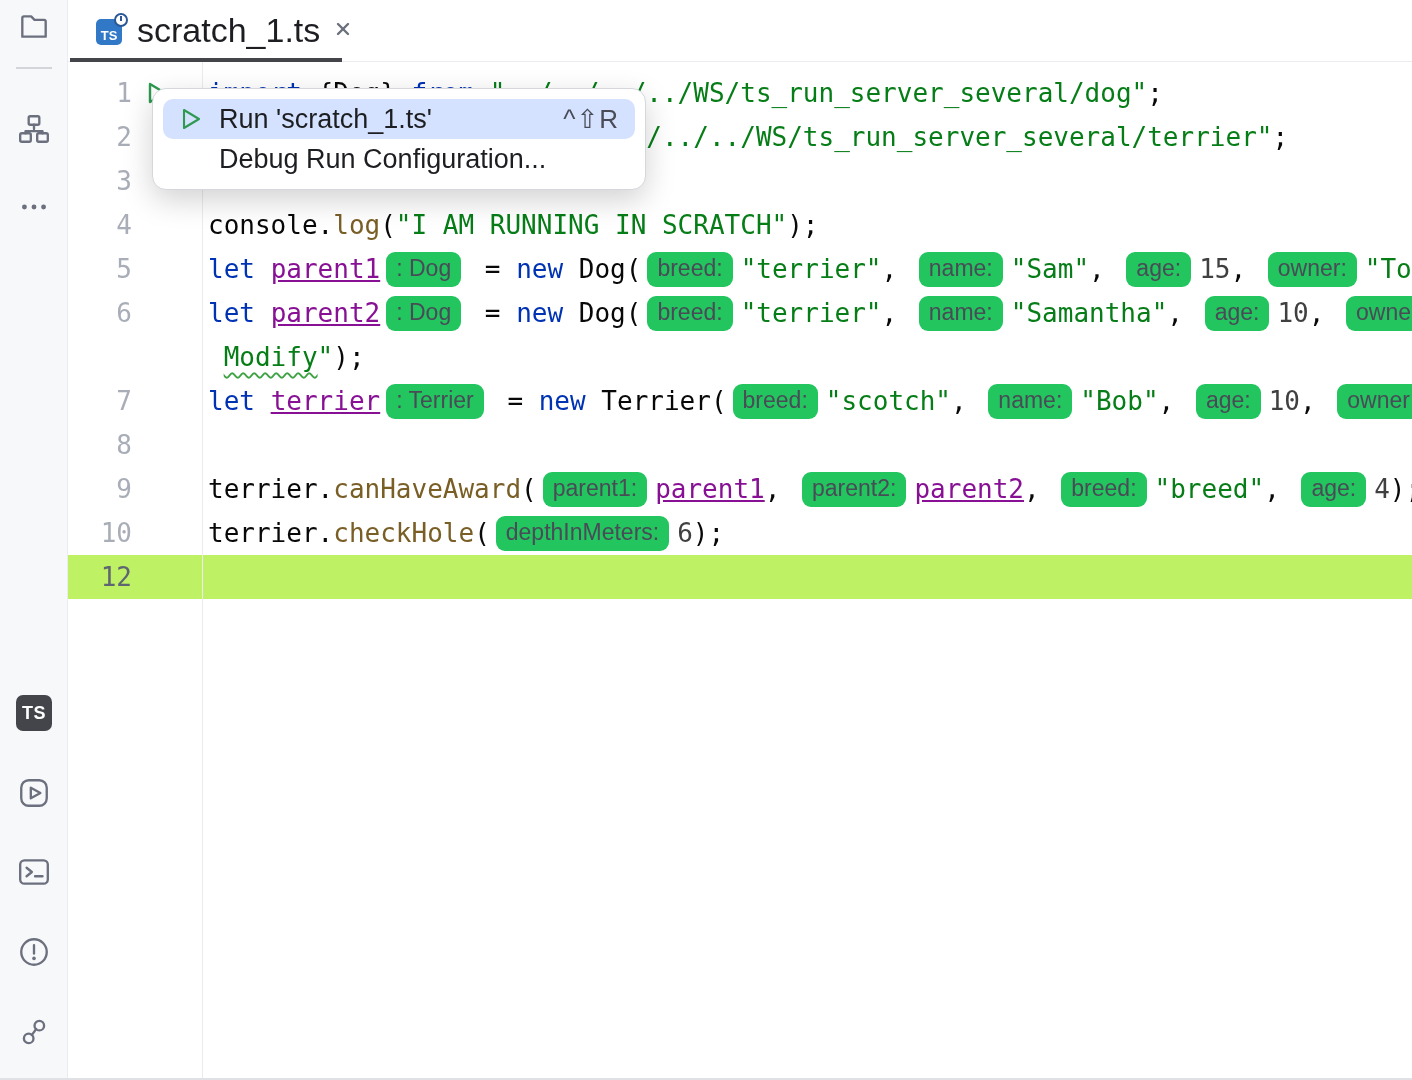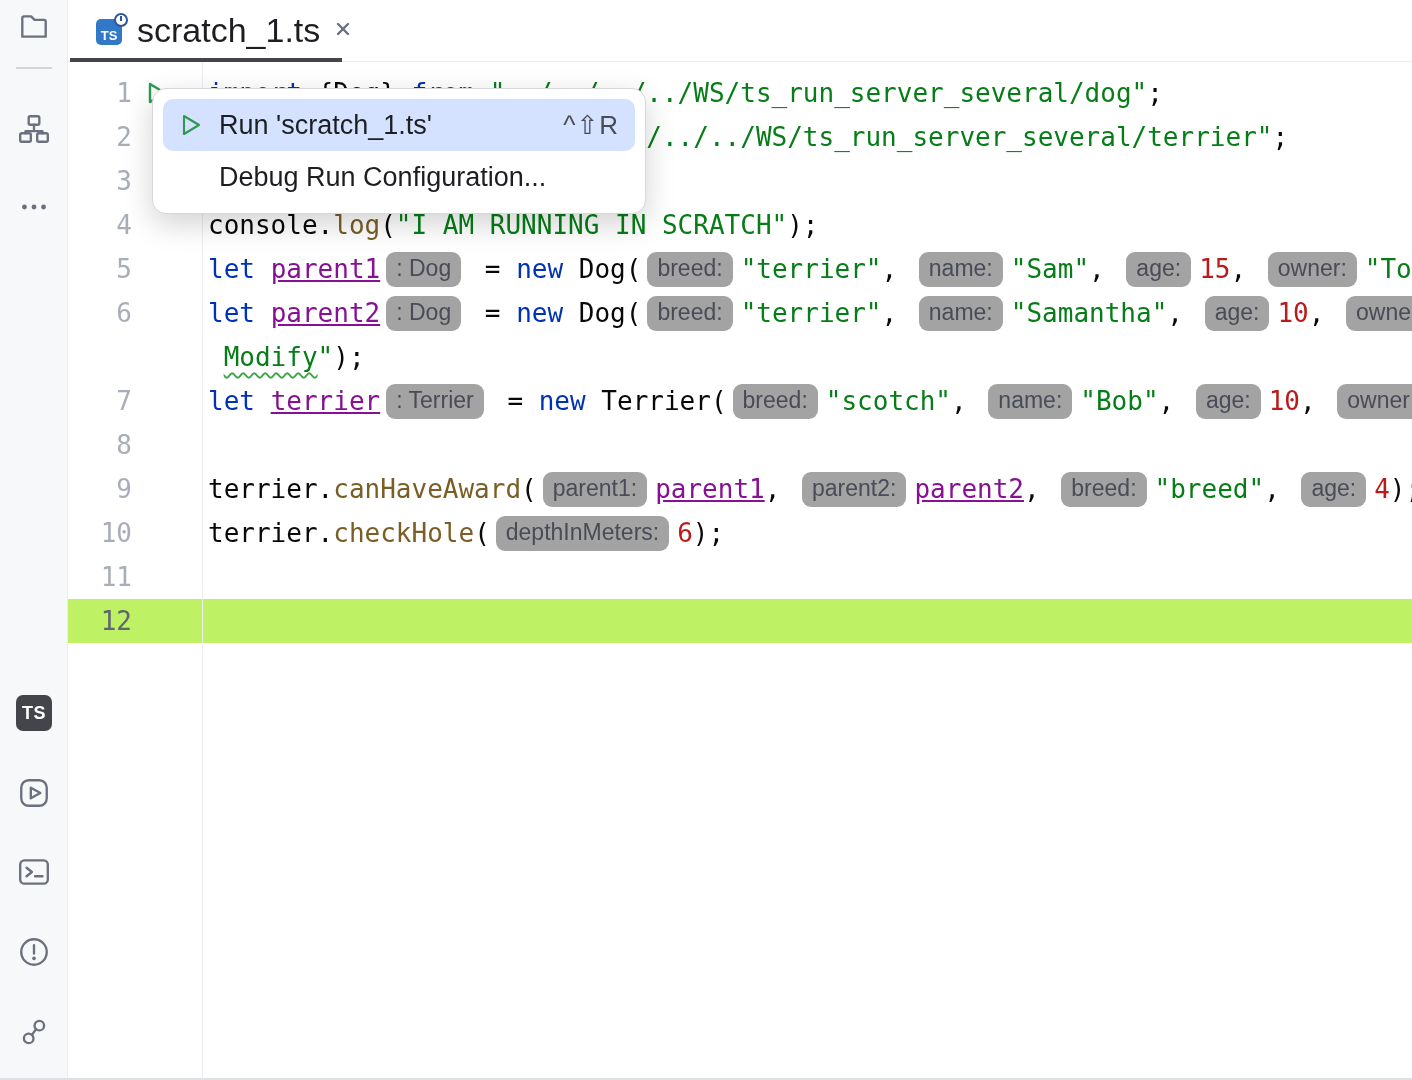--- a/index.html
+++ b/index.html
@@ -41,36 +41,36 @@
   .gutter-sep { position:absolute; left:134px; top:0; bottom:0; width:1px; background:#ebecf0; z-index:2; }
   .row { position:relative; height:44px; display:flex; align-items:center; white-space:pre; }
   .row.current { background:#bef264; }
   .ln { width:64px; flex:none; text-align:right; font-family:"DejaVu Sans Mono",monospace;
         font-size:26px; color:#a9adb7; }
   .row.current .ln { color:#5f6672; }
   .code { margin-left:76px; flex:none; font-family:"DejaVu Sans Mono",monospace;
           font-size:26px; color:#080808; }
   .tok-kw  { color:#0033b3; }
   .tok-str { color:#067d17; }
-  .tok-num { color:#b91c1c; }
+  .tok-num { color:#404040; }
   .tok-var { color:#871094;text-decoration:underline; }
   .tok-fn  { color:#795e26; }
   .tok-pl  { color:#080808; }
   .squig { text-decoration:underline wavy #3fa345 2px; text-underline-offset:6px; }
   .hint { display:inline-block; font-family:"Liberation Sans","DejaVu Sans",sans-serif;
-          font-size:23px; color:#494b57; background:#a3a3a3; border-radius:9px;
+          font-size:23px; color:#494b57; background:#22c55e; border-radius:9px;
           padding:3px 10px 5px; margin:0 8px 0 6px; vertical-align:2px; }
   .run-gutter { position:absolute; left:75px; top:18px; width:26px; height:26px; z-index:3; cursor:pointer; }
   .run-gutter svg { stroke:#2e9950; fill:none; stroke-width:2.4; stroke-linejoin:round; stroke-linecap:round; }
 
   
   .popup { position:absolute; left:152px; top:88px; width:494px; background:#fff;
            border:1px solid #d5d7dd; border-radius:14px; padding:10px 0;
            box-shadow:0 10px 30px rgba(0,0,0,0.18); z-index:30; }
-  .popup-item { display:flex; align-items:center; height:52px; margin:0 10px;
+  .popup-item { display:flex; align-items:center; height:40px; margin:0 10px;
                 padding:0 16px 0 12px; border-radius:10px; cursor:pointer; }
   .popup-item.selected { background:#d4e2ff; }
   .pi-icon { width:30px; height:30px; margin-right:14px; flex:none; }
   .pi-icon svg { stroke:#2e9950; fill:none; stroke-width:2.1; stroke-linecap:round; stroke-linejoin:round; }
   .pi-label { flex:1; font-size:27px; color:#1d1e22; }
   .pi-shortcut { font-size:26px; color:#494b57; margin-left:20px; letter-spacing:1px; }
 
   .bottom-line { position:absolute; left:0; right:0; bottom:0; height:2px; background:#dfe1e5; z-index:6; }
 </style>
 </head>
@@ -175,21 +175,20 @@
         <div class="row"><span class="ln">2</span><span class="code"><span class="tok-kw">import</span><span class="tok-pl"> {Terrier} </span><span class="tok-kw">from</span><span class="tok-pl"> </span><span class="tok-str">"../../../../WS/ts_run_server_several/terrier"</span><span class="tok-pl">;</span></span></div>
         <div class="row"><span class="ln">3</span><span class="code"></span></div>
         <div class="row"><span class="ln">4</span><span class="code"><span class="tok-pl">console.</span><span class="tok-fn">log</span><span class="tok-pl">(</span><span class="tok-str">"I AM RUNNING IN SCRATCH"</span><span class="tok-pl">);</span></span></div>
         <div class="row"><span class="ln">5</span><span class="code"><span class="tok-kw">let</span><span class="tok-pl"> </span><span class="tok-var">parent1</span><span class="hint">: Dog</span><span class="tok-pl"> = </span><span class="tok-kw">new</span><span class="tok-pl"> Dog(</span><span class="hint">breed:</span><span class="tok-str">"terrier"</span><span class="tok-pl">, </span><span class="hint">name:</span><span class="tok-str">"Sam"</span><span class="tok-pl">, </span><span class="hint">age:</span><span class="tok-num">15</span><span class="tok-pl">, </span><span class="hint">owner:</span><span class="tok-str">"Tom</span></span></div>
         <div class="row"><span class="ln">6</span><span class="code"><span class="tok-kw">let</span><span class="tok-pl"> </span><span class="tok-var">parent2</span><span class="hint">: Dog</span><span class="tok-pl"> = </span><span class="tok-kw">new</span><span class="tok-pl"> Dog(</span><span class="hint">breed:</span><span class="tok-str">"terrier"</span><span class="tok-pl">, </span><span class="hint">name:</span><span class="tok-str">"Samantha"</span><span class="tok-pl">, </span><span class="hint">age:</span><span class="tok-num">10</span><span class="tok-pl">, </span><span class="hint">owner:</span></span></div>
         <div class="row"><span class="ln"></span><span class="code"><span class="tok-pl"> </span><span class="tok-str squig">Modify</span><span class="tok-str">"</span><span class="tok-pl">);</span></span></div>
         <div class="row"><span class="ln">7</span><span class="code"><span class="tok-kw">let</span><span class="tok-pl"> </span><span class="tok-var">terrier</span><span class="hint">: Terrier</span><span class="tok-pl"> = </span><span class="tok-kw">new</span><span class="tok-pl"> Terrier(</span><span class="hint">breed:</span><span class="tok-str">"scotch"</span><span class="tok-pl">, </span><span class="hint">name:</span><span class="tok-str">"Bob"</span><span class="tok-pl">, </span><span class="hint">age:</span><span class="tok-num">10</span><span class="tok-pl">, </span><span class="hint">owner:</span></span></div>
         <div class="row"><span class="ln">8</span><span class="code"></span></div>
         <div class="row"><span class="ln">9</span><span class="code"><span class="tok-pl">terrier.</span><span class="tok-fn">canHaveAward</span><span class="tok-pl">(</span><span class="hint">parent1:</span><span class="tok-var">parent1</span><span class="tok-pl">, </span><span class="hint">parent2:</span><span class="tok-var">parent2</span><span class="tok-pl">, </span><span class="hint">breed:</span><span class="tok-str">"breed"</span><span class="tok-pl">, </span><span class="hint">age:</span><span class="tok-num">4</span><span class="tok-pl">);</span></span></div>
         <div class="row"><span class="ln">10</span><span class="code"><span class="tok-pl">terrier.</span><span class="tok-fn">checkHole</span><span class="tok-pl">(</span><span class="hint">depthInMeters:</span><span class="tok-num">6</span><span class="tok-pl">);</span></span></div>
-        <div class="row"><span class="ln">11</span><span class="code"></span></div>
         <div class="row current"><span class="ln">12</span><span class="code"></span></div>
       </div>
   </div>
 
   <div class="popup">
     <div class="popup-item selected">
       <span class="pi-icon">
         <svg width="30" height="30" viewBox="0 0 30 30">
             <path d="M9 6 L24 15 L9 24 z"></path>
           </svg>

